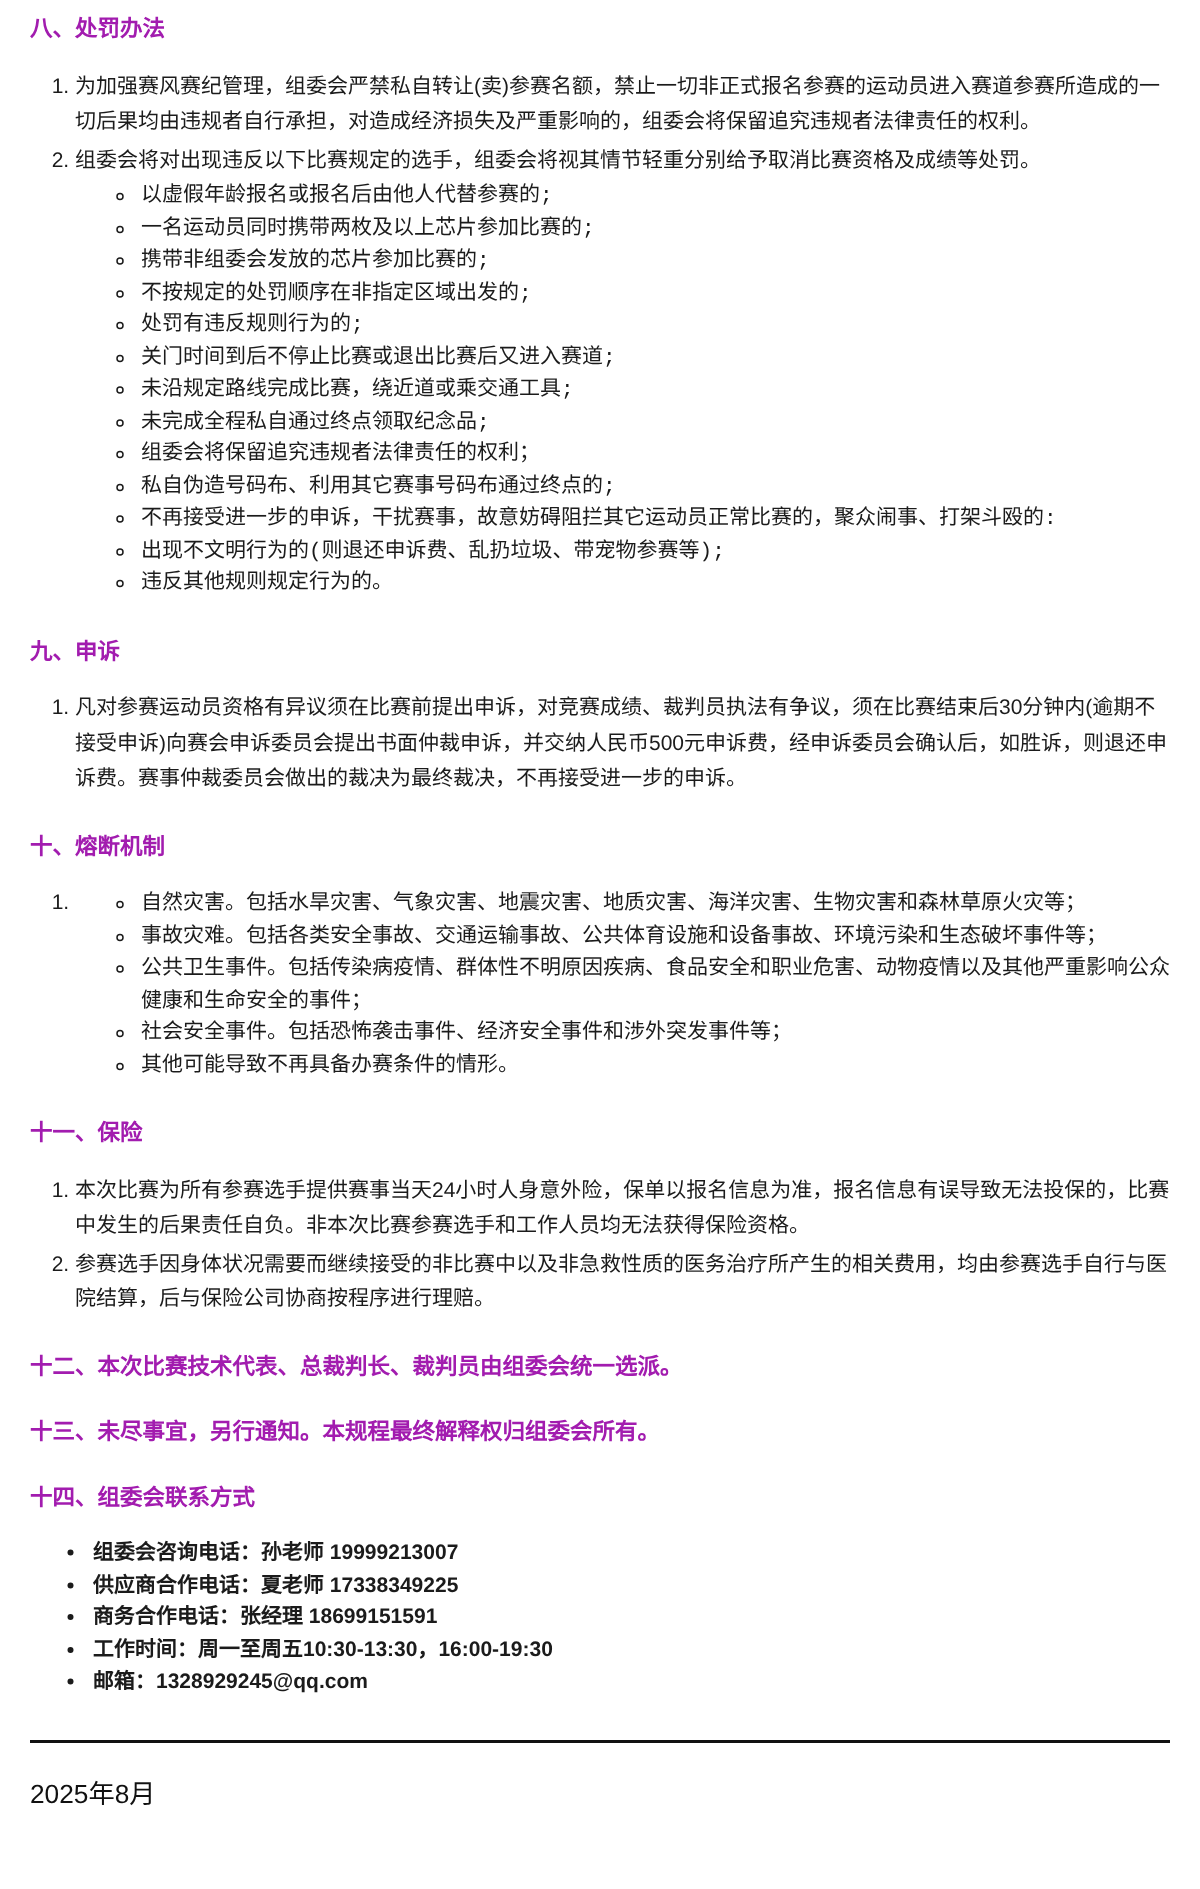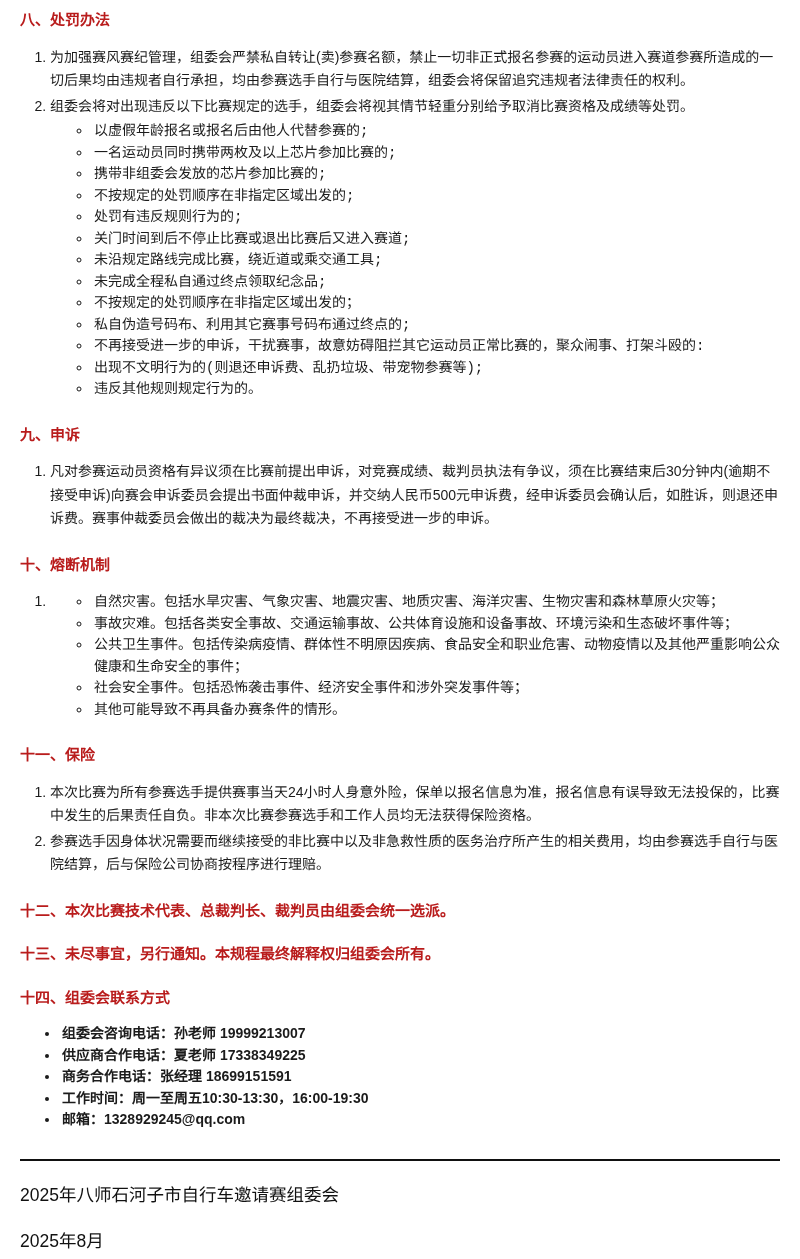--- a/index.html
+++ b/index.html
@@ -11,21 +11,21 @@
     color: #1b1b1b;
     font-family: "Liberation Sans", sans-serif;
     font-size: 14px;
     line-height: 1.55;
   }
   h3 {
     font-size: 15px;
     font-weight: 700;
     line-height: 1.3;
     margin: 24px 0 16px 0;
-    color: #b91c1c;
+    color: #a21caf;
   }
   h3.first { margin-top: 0; }
   ol.num-list {
     margin: 16px 0;
     padding-left: 30px;
     list-style-type: decimal;
   }
   ol.num-list > li {
     line-height: 23.5px;
     margin: 2px 0;
@@ -64,33 +64,33 @@
   }
 </style>
 </head>
 <body>
 
 <main>
 
   <section>
     <h3 class="first">八、处罚办法</h3>
     <ol class="num-list">
-      <li>为加强赛风赛纪管理，组委会严禁私自转让(卖)参赛名额，禁止一切非正式报名参赛的运动员进入赛道参赛所造成的一切后果均由违规者自行承担，均由参赛选手自行与医院结算，组委会将保留追究违规者法律责任的权利。</li>
+      <li>为加强赛风赛纪管理，组委会严禁私自转让(卖)参赛名额，禁止一切非正式报名参赛的运动员进入赛道参赛所造成的一切后果均由违规者自行承担，对造成经济损失及严重影响的，组委会将保留追究违规者法律责任的权利。</li>
       <li>
         <span>组委会将对出现违反以下比赛规定的选手，组委会将视其情节轻重分别给予取消比赛资格及成绩等处罚。</span>
         <ul class="sub-list">
           <li>以虚假年龄报名或报名后由他人代替参赛的;</li>
           <li>一名运动员同时携带两枚及以上芯片参加比赛的;</li>
           <li>携带非组委会发放的芯片参加比赛的;</li>
           <li>不按规定的处罚顺序在非指定区域出发的;</li>
           <li>处罚有违反规则行为的;</li>
           <li>关门时间到后不停止比赛或退出比赛后又进入赛道;</li>
           <li>未沿规定路线完成比赛，绕近道或乘交通工具;</li>
           <li>未完成全程私自通过终点领取纪念品;</li>
-          <li>不按规定的处罚顺序在非指定区域出发的；</li>
+          <li>组委会将保留追究违规者法律责任的权利；</li>
           <li>私自伪造号码布、利用其它赛事号码布通过终点的;</li>
           <li>不再接受进一步的申诉，干扰赛事，故意妨碍阻拦其它运动员正常比赛的，聚众闹事、打架斗殴的:</li>
           <li>出现不文明行为的(则退还申诉费、乱扔垃圾、带宠物参赛等);</li>
           <li>违反其他规则规定行为的。</li>
         </ul>
       </li>
     </ol>
   </section>
 
   <section>
@@ -134,17 +134,16 @@
       <li>供应商合作电话：夏老师 17338349225</li>
       <li>商务合作电话：张经理 18699151591</li>
       <li>工作时间：周一至周五10:30-13:30，16:00-19:30</li>
       <li>邮箱：1328929245@qq.com</li>
     </ul>
   </section>
 
   <hr class="footer-rule">
 
   <footer class="doc-footer">
-    <p>2025年八师石河子市自行车邀请赛组委会</p>
     <p>2025年8月</p>
   </footer>
 
 </main>
 
 </body></html>

